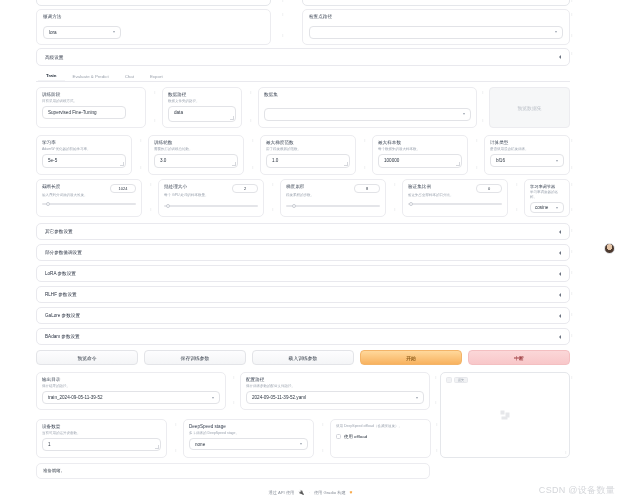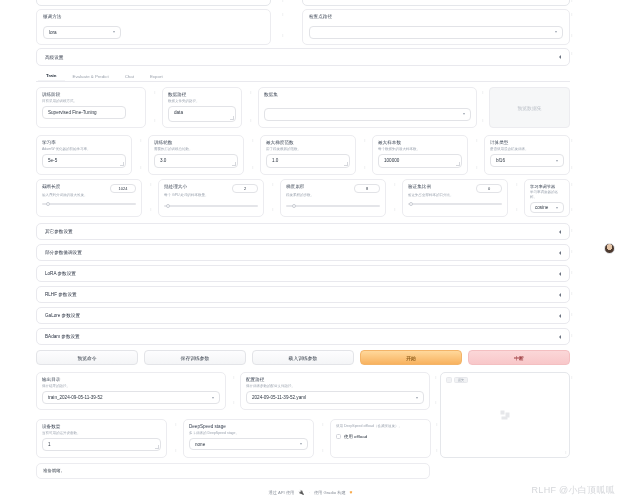--- a/index.html
+++ b/index.html
@@ -579,15 +579,15 @@
   </div>
 
   <div class="footer" style="position:absolute;left:0;top:487px;width:621px;height:10px;">
     <span>通过 API 使用</span>
     <span style="color:#e0873a;font-size:5px;">🔌</span>
     <span class="sep">·</span>
     <span>使用 Gradio 构建</span>
     <span style="color:#f7a23b;font-size:5px;">♥</span>
   </div>
 
-  <div class="watermark" style="top:484px;">RLHF @小白顶呱呱</div>
+  <div class="watermark" style="top:484px;">CSDN @设备数量</div>
 
 </div>
 
 </body></html>

